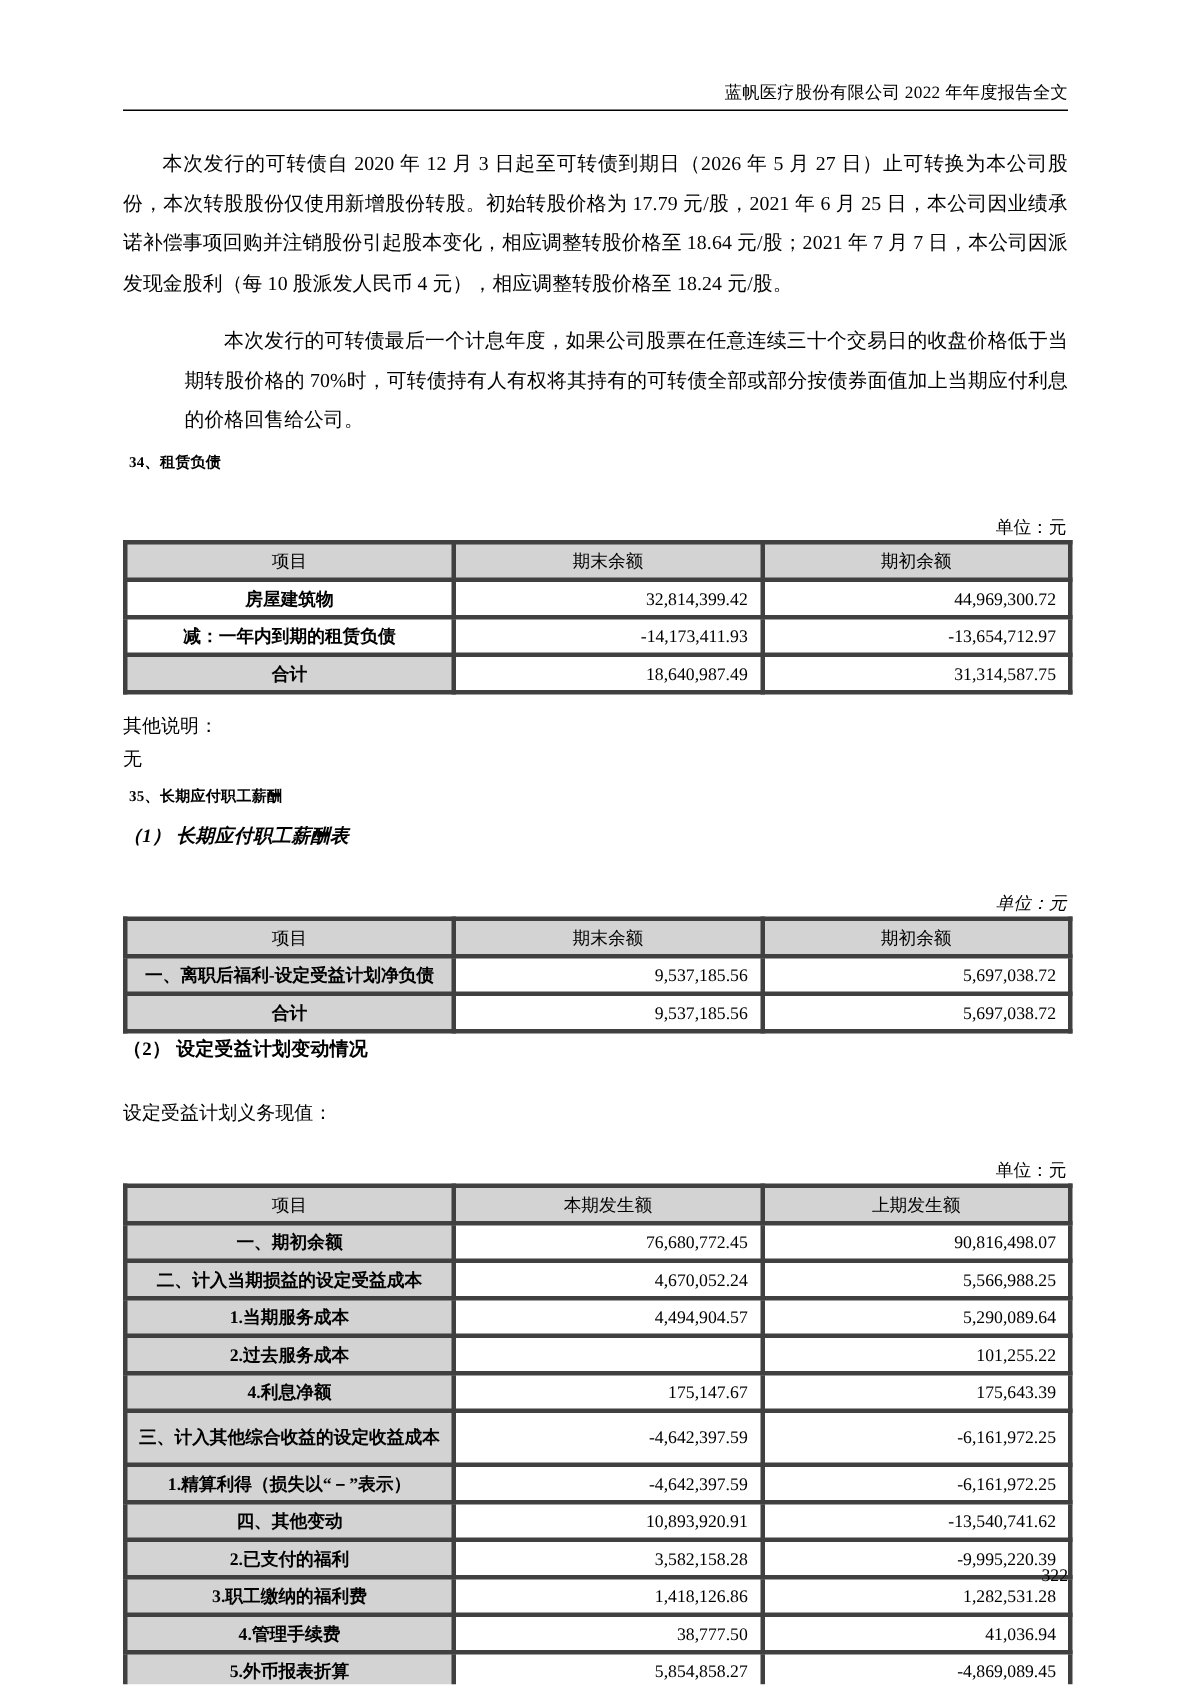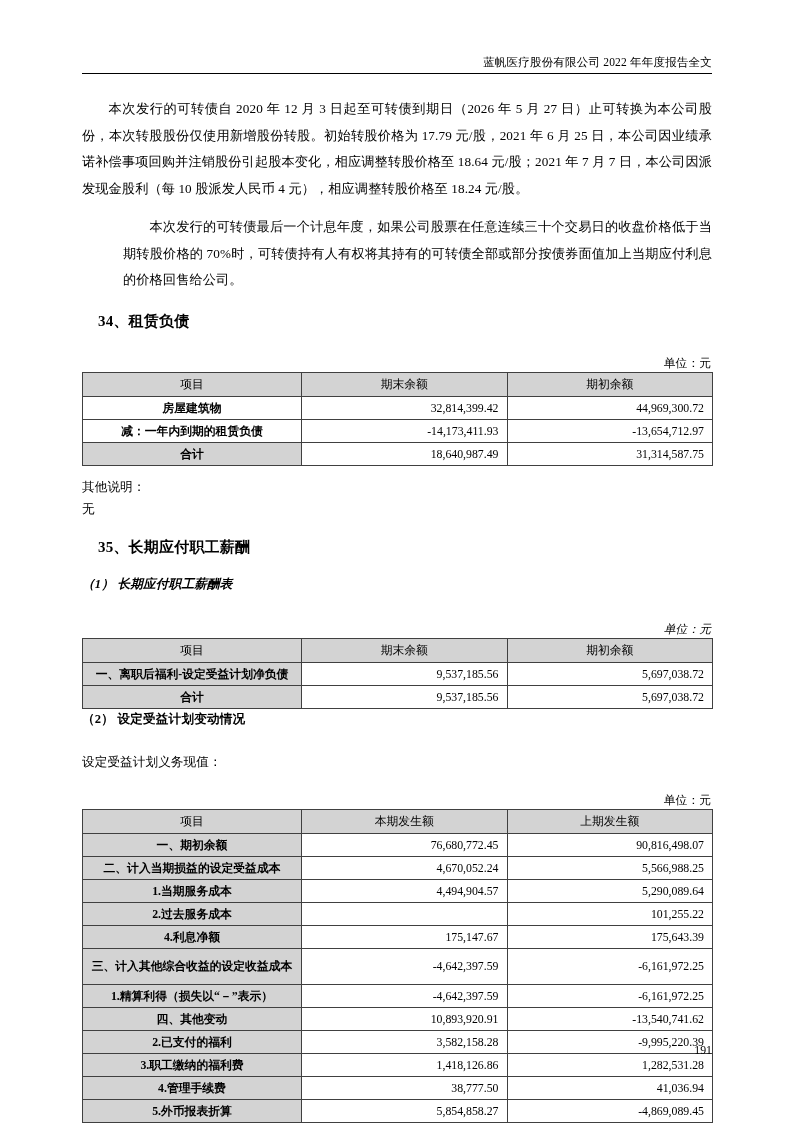--- a/index.html
+++ b/index.html
@@ -54,23 +54,23 @@
   .para-block {
     margin-top: 22px;
   }
   .para-block.second {
     margin-top: 12px;
     margin-left: 41px;
   }
 
   
   h2.sec {
-    font-size: 15px;
+    font-size: 10px;
     font-weight: bold;
-    margin: 16px;
+    margin: 4px;
     line-height: 22px;
     letter-spacing: 0.2px;
   }
   h3.subsec {
     font-size: 12.6px;
     font-weight: bold;
     margin: 0;
     line-height: 20px;
     letter-spacing: 0.2px;
   }
@@ -95,21 +95,21 @@
     border-collapse: collapse;
     width: 630px;
     table-layout: fixed;
     font-size: 11.8px;
   }
   table.fin col.c-item  { width: 219px; }
   table.fin col.c-val   { width: 205.5px; }
 
   table.fin th,
   table.fin td {
-    border: 1px solid #404040;
+    border: 3px solid #404040;
     padding: 3px 6px;
     line-height: 16px;
     vertical-align: middle;
     box-sizing: border-box;
   }
   table.fin th {
     background: #d3d3d3;
     font-weight: normal;
     text-align: center;
     height: 24px;
@@ -315,15 +315,15 @@
         <tr>
           <td class="item">5.外币报表折算</td>
           <td class="num">5,854,858.27</td>
           <td class="num">-4,869,089.45</td>
         </tr>
       </tbody>
     </table>
 
   </div>
 
-  <div class="page-number">191</div>
+  <div class="page-number">322</div>
 
 </div>
 
 </body></html>

